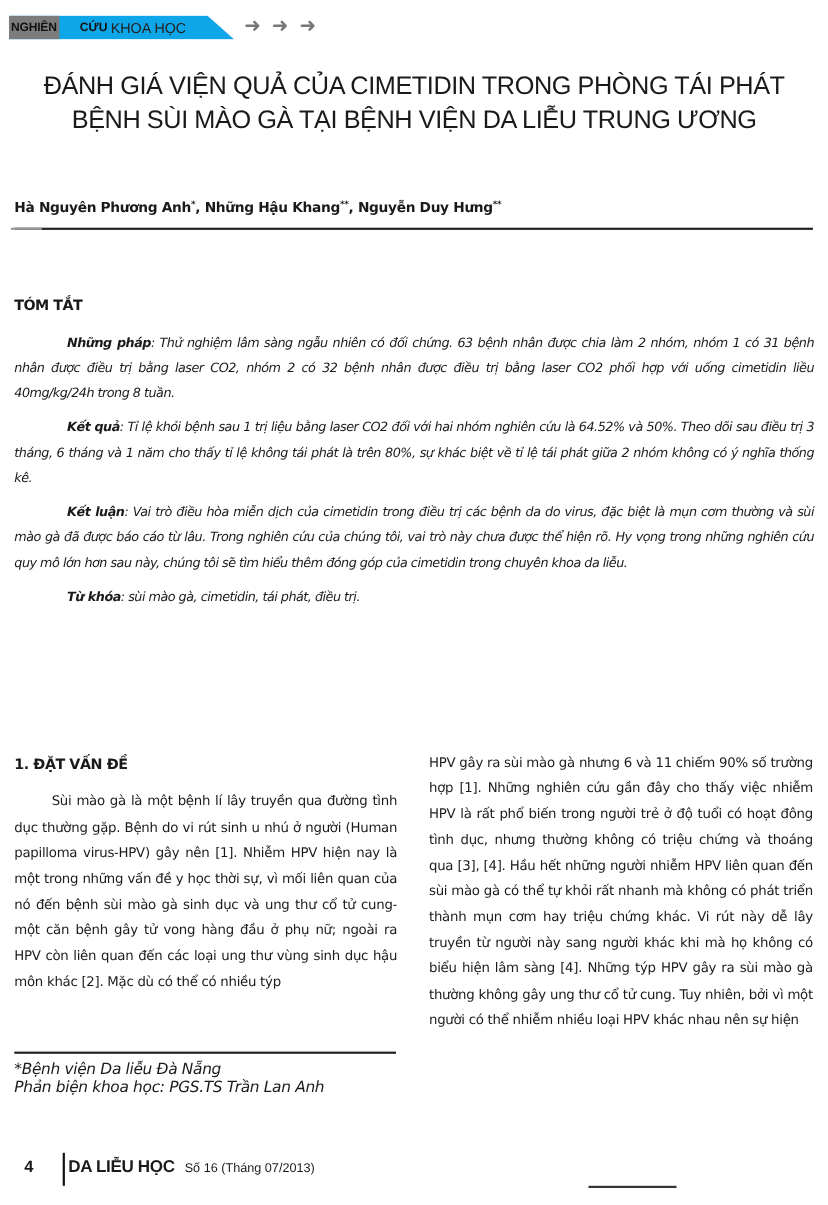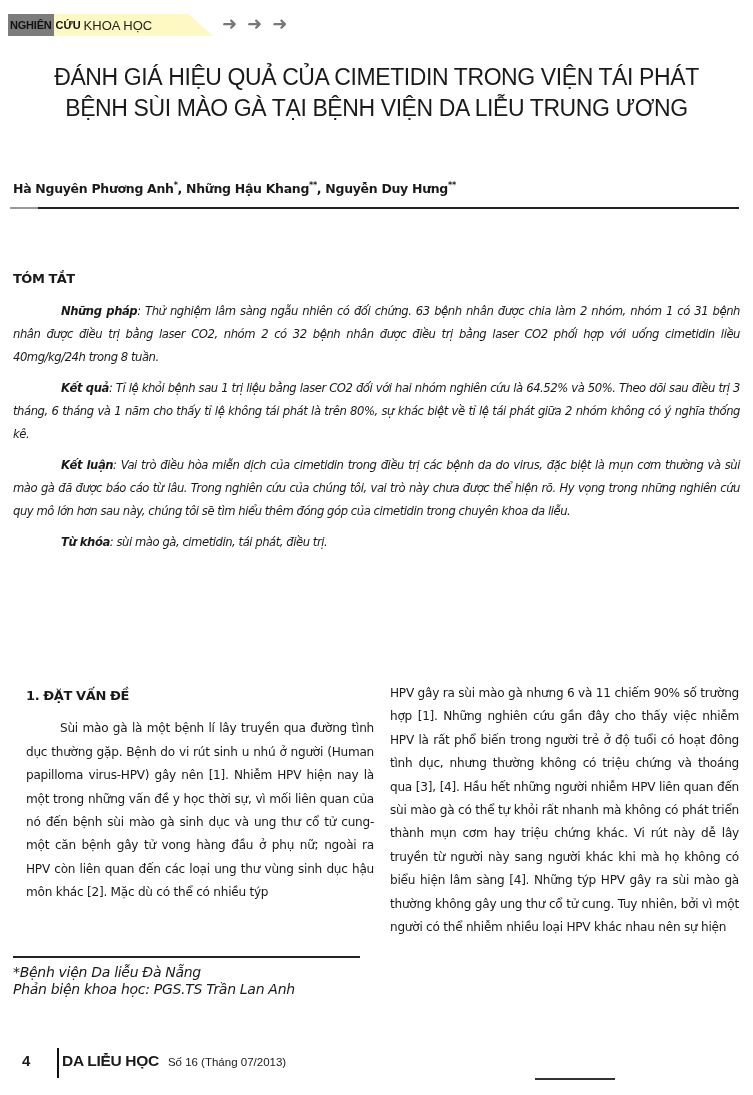--- a/index.html
+++ b/index.html
@@ -2,30 +2,30 @@
 <html><head>
 <meta charset="utf-8">
 <style>
   html, body { margin: 0; padding: 0; background: #ffffff; }
   body {
     width: 753px; height: 1095px; position: relative; overflow: hidden;
     font-family: "DejaVu Sans", "Liberation Sans", sans-serif; color: #1a1a1a;
   }
   .banner {
     position: absolute; left: 8px; top: 14px; height: 22px; width: 205px;
-    background: #fef9c3;
+    background: #0ea5e9;
     clip-path: polygon(0 0, 88% 0, 100% 100%, 0 100%);
     display: flex; align-items: center;
   }
   .banner-strong {
     background: #7c7c7c; color: #111; font-weight: bold; font-size: 11px;
     padding: 0 2px; height: 100%; display: flex; align-items: center;
     font-family: "Liberation Sans", sans-serif; letter-spacing: -0.2px;
   }
-  .banner-mid { color: #111; font-weight: bold; font-size: 11px; margin-left: 2px;
+  .banner-mid { color: #111; font-weight: bold; font-size: 11px; margin-left: 19px;
     font-family: "Liberation Sans", sans-serif; }
   .banner-rest { color: #222; font-size: 13px; margin-left: 3px;
     font-family: "Liberation Sans", sans-serif; }
   .arrows { position: absolute; left: 222px; top: 13px; display: flex; gap: 10px; color: #777; font-size: 18px; font-weight: bold; }
 
   .title {
     position: absolute; left: 0; width: 753px; top: 62px; text-align: center;
     font-family: "Liberation Sans", sans-serif; font-size: 23px; line-height: 31px;
     color: #1a1a1a; letter-spacing: -0.4px; font-weight: normal;
   }
@@ -43,21 +43,21 @@
   }
   .abstract {
     position: absolute; left: 13px; top: 300px; width: 727px;
     font-family: "DejaVu Sans", sans-serif; font-style: italic; font-size: 11.6px;
     line-height: 23px; letter-spacing: -0.45px; text-align: justify;
   }
   .abstract p { margin: 0 0 8px 0; text-indent: 48px; }
   .abstract b { font-weight: bold; }
 
   .col-left {
-    position: absolute; left: 26px; top: 684px; width: 348px;
+    position: absolute; left: 13px; top: 684px; width: 348px;
     font-family: "DejaVu Sans", sans-serif; font-size: 12.1px; line-height: 23.4px;
     letter-spacing: -0.25px; text-align: justify;
   }
   .col-left h2 { margin: 0 0 10px 0; font-size: 13px; font-weight: bold; letter-spacing: -0.4px; }
   .col-left p { margin: 0; text-indent: 34px; }
   .col-right {
     position: absolute; left: 390px; top: 682px; width: 349px;
     font-family: "DejaVu Sans", sans-serif; font-size: 12.1px; line-height: 23.4px;
     letter-spacing: -0.25px; text-align: justify;
   }
@@ -85,21 +85,21 @@
   <span class="banner-mid">CỨU</span>
   <span class="banner-rest">KHOA HỌC</span>
 </div>
 <div class="arrows">
   <span>➜</span>
   <span>➜</span>
   <span>➜</span>
 </div>
 
 <div class="title">
-  <div>ĐÁNH GIÁ HIỆU QUẢ CỦA CIMETIDIN TRONG VIỆN TÁI PHÁT</div>
+  <div>ĐÁNH GIÁ VIỆN QUẢ CỦA CIMETIDIN TRONG PHÒNG TÁI PHÁT</div>
   <div>BỆNH SÙI MÀO GÀ TẠI BỆNH VIỆN DA LIỄU TRUNG ƯƠNG</div>
 </div>
 
 <div class="authors">
   <span>Hà Nguyên Phương Anh</span><sup>*</sup><span>, </span><span>Những Hậu Khang</span><sup>**</sup><span>, </span><span>Nguyễn Duy Hưng</span><sup>**</sup>
 </div>
 <div class="rule-top"></div>
 <div class="rule-top-accent"></div>
 
 <div class="abs-head">TÓM TẮT</div>

